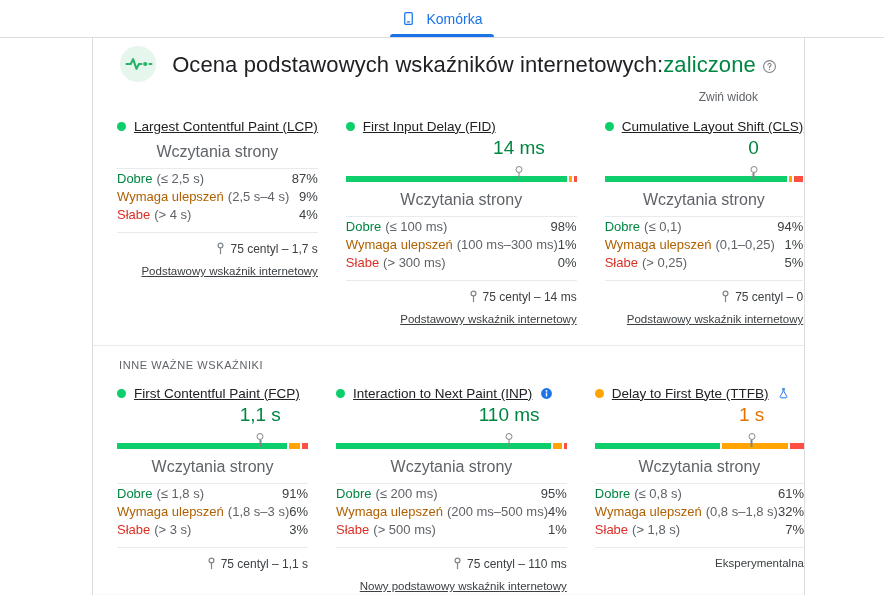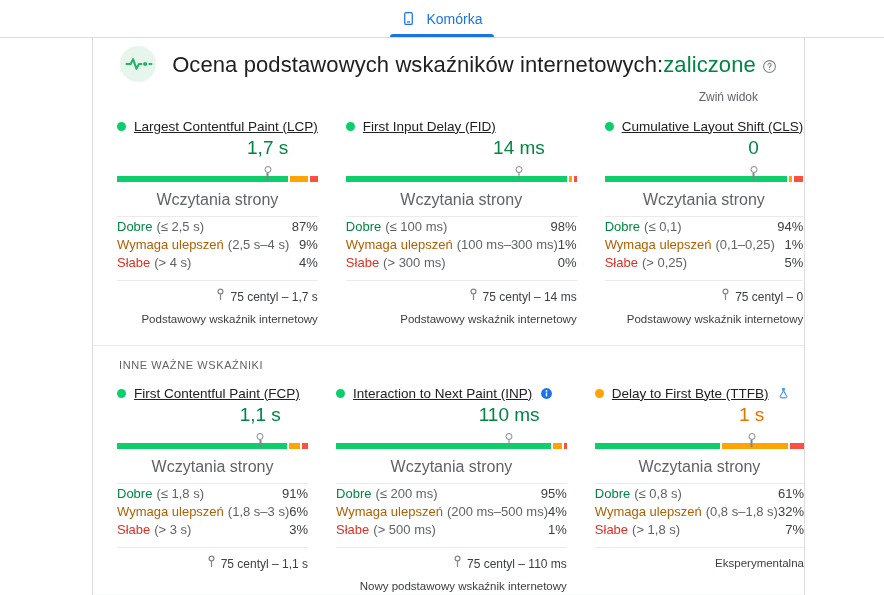--- a/index.html
+++ b/index.html
@@ -50,25 +50,25 @@
   .dist-label{font-size:16px;color:#5f6368;text-align:center;margin-top:9px;}
   .sep{border-top:1px solid #e8eaed;margin-top:7px;}
   .rows{margin-top:2px;}
   .dist-row{display:flex;align-items:baseline;font-size:13px;height:18px;}
   .dist-row .lbl{white-space:nowrap;}
   .dist-row .lbl.good{color:var(--text-good,#018642);}
   .dist-row .lbl.ni{color:var(--text-ni,#b06000);}
   .dist-row .lbl.poor{color:var(--text-poor,#d93025);}
   .dist-row .thr{color:#5f6368;margin-left:4px;white-space:nowrap;text-align:right;}
   .dist-row .pct{margin-left:auto;color:#3c4043;}
-  .centyl{display:flex;justify-content:flex-end;align-items:flex-end;gap:5px;
+  .centyl{display:flex;justify-content:flex-end;align-items:flex-start;gap:5px;
           font-size:12px;color:#3c4043;margin-top:9px;height:14px;}
   .mlink{text-align:right;font-size:11.5px;color:#3c4043;margin-top:9px;height:14px;}
   .mlink span{cursor:pointer;}
-  .mlink.u span{}
+  .mlink.u span{text-decoration:underline;}
   
   .section-divider{border-top:1px solid #e8eaed;margin-top:18px;}
   .section-label{font-size:11px;color:#5f6368;letter-spacing:.6px;padding:13px 26px 0;}
   
   .card-footer{margin-top:auto;background:#f8f9fa;padding:11px 20px 9px 28px;
                display:grid;grid-template-columns:238px 234px 1fr;row-gap:13px;
                font-size:12px;color:#3c4043;}
   .f-item{display:flex;align-items:flex-start;gap:8px;line-height:15px;}
   .f-icon{flex:none;display:flex;margin-top:0;}
   .f-text .flink{text-decoration:underline;cursor:pointer;}
@@ -111,32 +111,20 @@
     <span class="collapse-link">Zwiń widok</span>
   </div>
 
   <div class="metrics-grid" id="grid-primary">
       <div class="metric">
     <div class="title-row">
       <span class="dot"></span>
       <span class="mtitle">Largest Contentful Paint (LCP)</span>
 
     </div>
-    <div class="bar-area">
-      <div class="mvalue" style="left: 75%;">1,7 s</div>
-      <div class="marker" style="left: 75%;">
-            <span class="mc"></span>
-            <span class="ms"></span>
-          </div>
-      <div class="bar">
-            <span class="seg good" style="flex-grow: 87;"></span>
-            <span class="seg ni" style="flex-grow: 9;"></span>
-            <span class="seg poor" style="flex-grow: 4;"></span>
-          </div>
-    </div>
     <div class="dist-label">Wczytania strony</div>
     <div class="sep"></div>
     <div class="rows">
           <div class="dist-row">
     <span class="lbl good">Dobre</span>
     <span class="thr">(≤ 2,5 s)</span>
     <span class="pct">87%</span>
   </div>
           <div class="dist-row">
     <span class="lbl ni">Wymaga ulepszeń</span>

